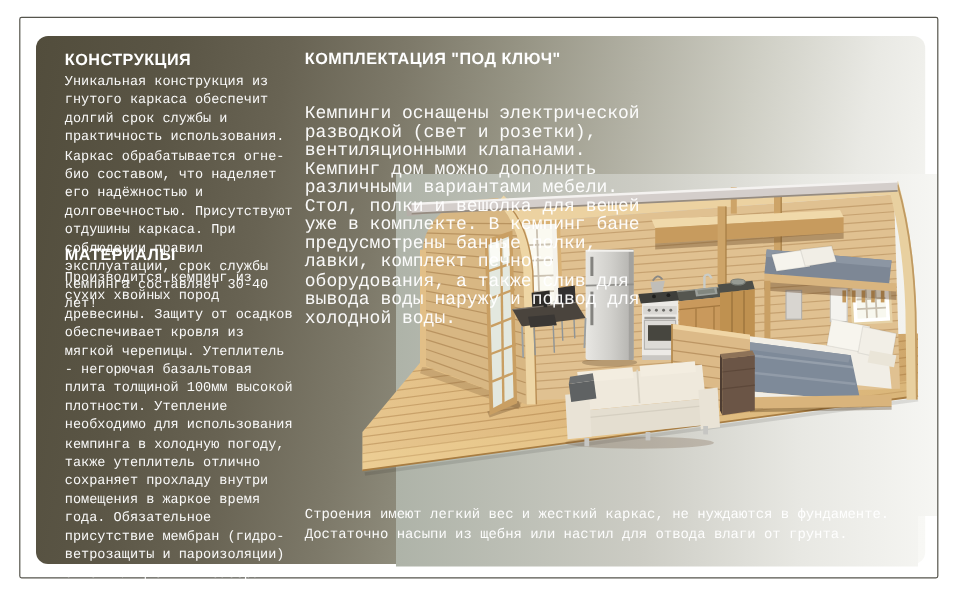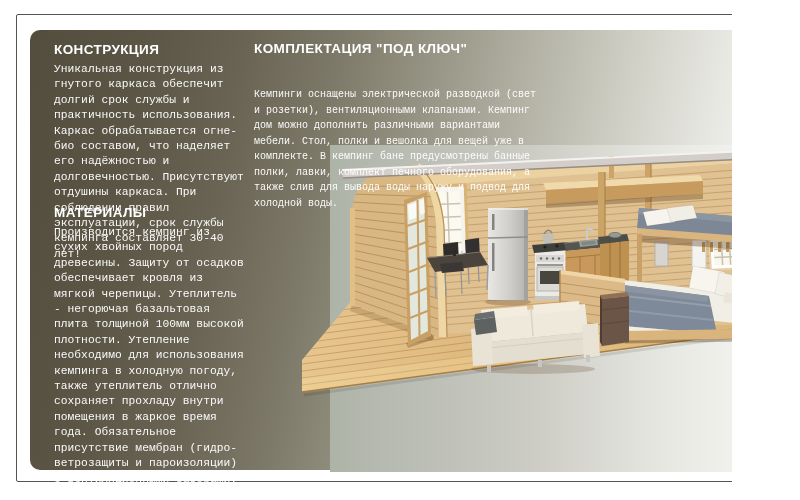--- a/index.html
+++ b/index.html
@@ -1,30 +1,30 @@
 <!DOCTYPE html>
 <html><head>
 <meta charset="utf-8">
 <style>
   html,body{margin:0;padding:0;background:#ffffff;}
-  .page{position:relative;width:732px;height:500px;background:#ffffff;overflow:hidden;
+  .page{position:relative;width:800px;height:500px;background:#ffffff;overflow:hidden;
         font-family:"Liberation Sans",sans-serif;}
   .outline{position:absolute;left:16px;top:14px;width:766px;height:468px;
         border:1.4px solid #56554d;border-radius:2px;box-sizing:border-box;z-index:3;pointer-events:none;}
   .card{position:absolute;left:30px;top:30px;width:741px;height:440px;border-radius:10px;z-index:1;
         background:linear-gradient(100deg,#524d3c 0%,#5a5545 14%,#686353 26%,#7d7969 38%,
                    #979585 50%,#b3b2a5 62%,#cfcfc5 74%,#e9e9e4 86%,#f7f7f4 96%,#f8f8f5 100%);}
   .illustration{position:absolute;left:295px;top:138px;width:505px;height:340px;z-index:2;}
   .txt{position:absolute;z-index:4;color:#ffffff;}
   .txt h3{margin:0 0 5px 0;font-size:13.5px;font-weight:700;letter-spacing:.4px;color:#ffffff;}
   .txt p{margin:0;font-size:11.3px;line-height:15.4px;color:rgba(255,255,255,.96);font-family:Liberation Mono, monospace;}
   #construction{left:54px;top:42px;width:194px;}
   #materials{left:54px;top:205px;width:194px;}
   #turnkey{left:254px;top:41px;width:292px;}
-  #turnkey p{font-size:10px;line-height:15.5px;margin-top:31px;}
+  #turnkey p{font-size:15px;line-height:15.5px;margin-top:31px;}
   #foundation{left:254px;top:422px;width:515px;}
   #foundation p{font-size:11.6px;line-height:16px;white-space:pre-line;}
 </style>
 </head>
 <body>
 
 <div class="page">
   <div class="card"></div>
 
   <svg class="illustration" viewBox="0 0 505 340" aria-hidden="true">
@@ -360,16 +360,18 @@
     <h3>МАТЕРИАЛЫ</h3>
     <p>Производится кемпинг из сухих хвойных пород древесины. Защиту от осадков обеспечивает кровля из мягкой черепицы. Утеплитель - негорючая базальтовая плита толщиной 100мм высокой плотности. Утепление необходимо для использования кемпинга в холодную погоду, также утеплитель отлично сохраняет прохладу внутри помещения в жаркое время года. Обязательное присутствие мембран (гидро-ветрозащиты и пароизоляции) с вентиляционными зазорами. Окна и двери изготовлены из пвх профиля с двойным остеклением. Снаружи и внутри кемпинга древесина обработана экологичными защитными материалами.</p>
   </div>
 
   <div class="txt" id="turnkey">
     <h3>КОМПЛЕКТАЦИЯ "ПОД КЛЮЧ"</h3>
     <p>Кемпинги оснащены электрической разводкой (свет и розетки), вентиляционными клапанами. Кемпинг дом можно дополнить различными вариантами мебели. Стол, полки и вешолка для вещей уже в комплекте. В кемпинг бане предусмотрены банные полки, лавки, комплект печного оборудования, а также слив для вывода воды наружу и подвод для холодной воды.</p>
   </div>
 
   <div class="txt" id="foundation">
+    <p>Строения имеют легкий вес и жесткий каркас, не нуждаются в фундаменте.
+Достаточно насыпи из щебня или настил для отвода влаги от грунта.</p>
   </div>
 
   <div class="outline"></div>
 </div>
 
 </body></html>

